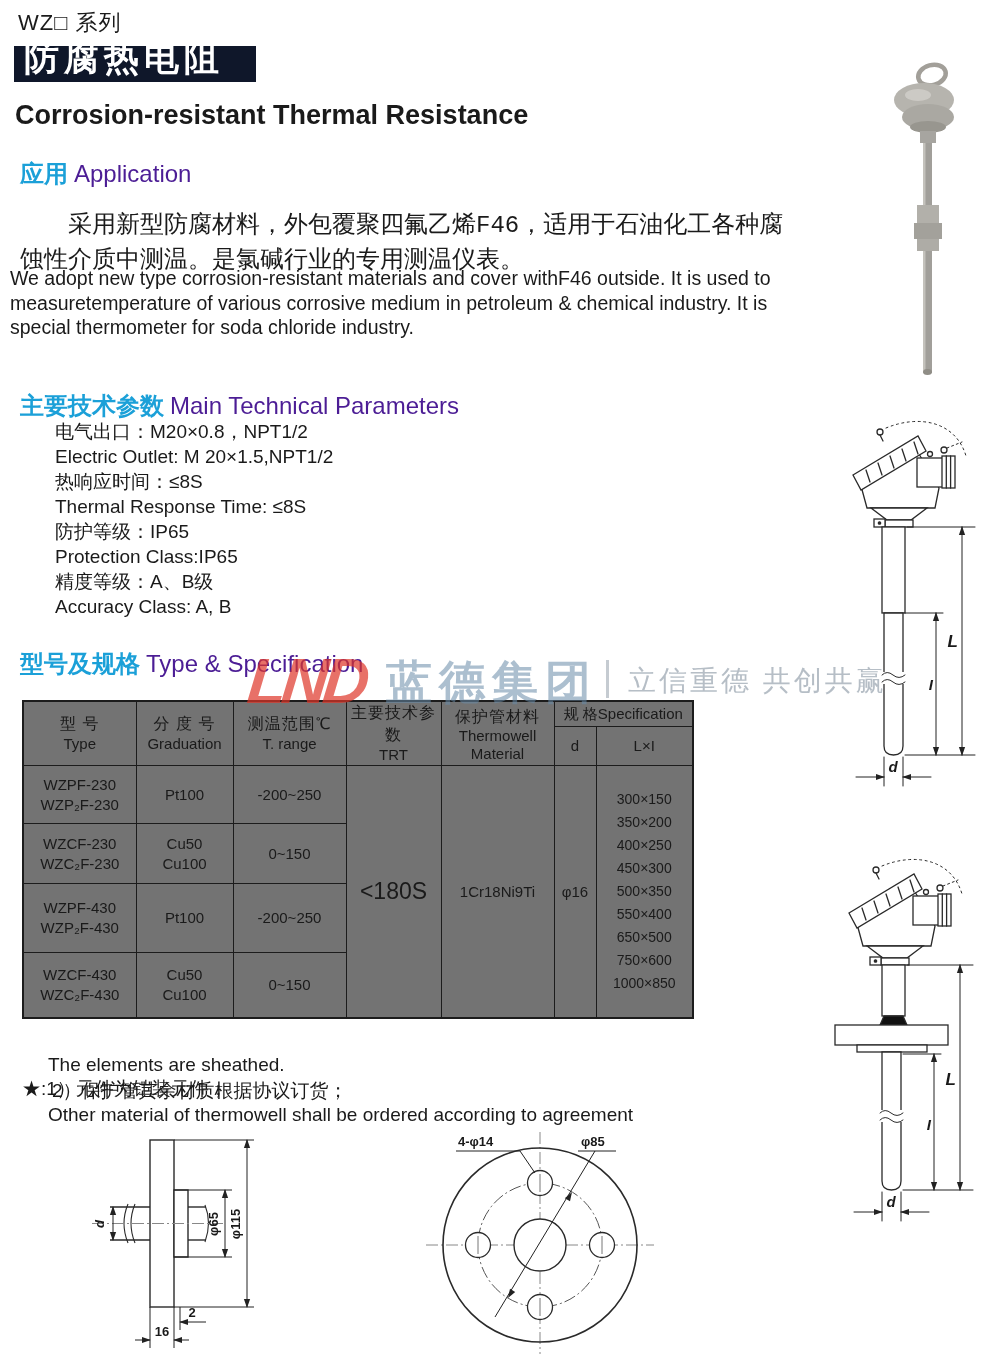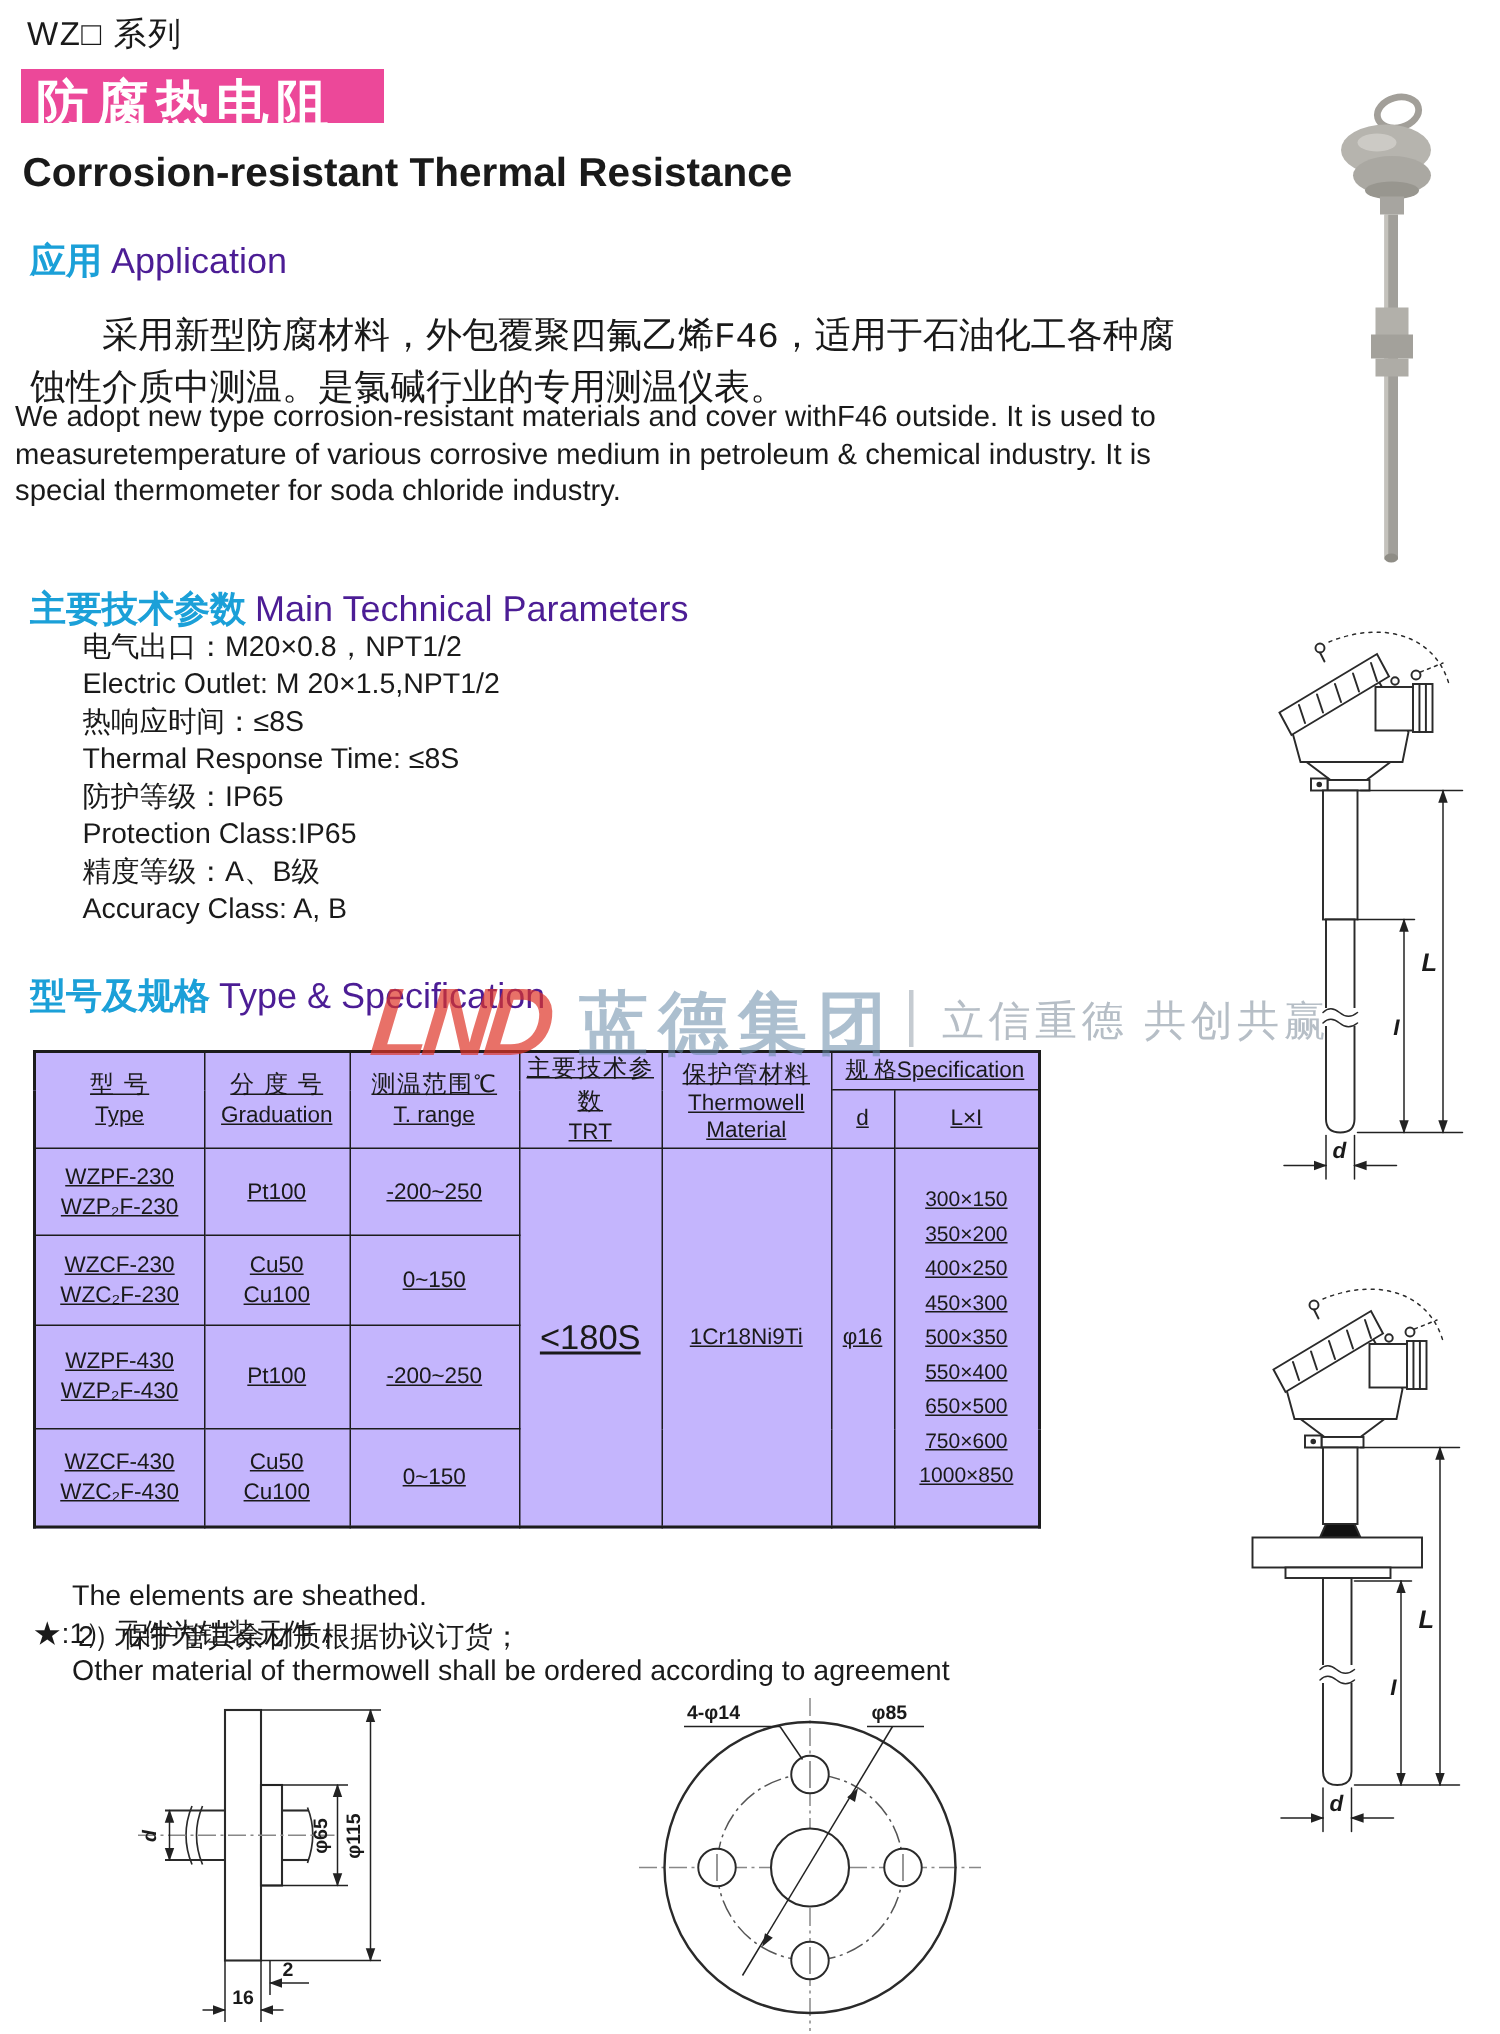--- a/index.html
+++ b/index.html
@@ -3,23 +3,23 @@
 <meta charset="utf-8">
 <style>
   html,body{margin:0;padding:0;}
   body{
     width:1000px;height:1356px;position:relative;background:#ffffff;
     font-family:"Liberation Sans",sans-serif;color:#1a1a1a;overflow:hidden;
   }
   .abs{position:absolute;}
   
   .series{left:18px;top:8px;font-size:22px;letter-spacing:1px;}
-  .banner{left:14px;top:46px;width:242px;height:36px;background:#ec4899;
+  .banner{left:14px;top:46px;width:242px;height:36px;background:#0f172a;
     color:#ffffff;font-size:35px;font-weight:bold;letter-spacing:5px;
-    display:flex;align-items:flex-start;padding-left:10px;box-sizing:border-box;}
+    display:flex;align-items:flex-end;padding-left:10px;box-sizing:border-box;}
   .title-en{left:15px;top:100px;font-size:27px;font-weight:bold;}
   
   .sec{font-size:24px;white-space:nowrap;}
   .sec .cn{color:#1ba0d8;font-weight:bold;}
   .sec .en{color:#4c1d95;margin-left:6px;}
   
   .app-cn{left:20px;top:208px;width:778px;font-size:24px;line-height:35px;text-indent:2em;font-family:Liberation Mono, monospace;}
   .app-en{left:10px;top:266px;width:792px;font-size:19.5px;line-height:24.5px;}
   
   .params{left:55px;top:419px;font-size:19px;line-height:25px;}
@@ -28,21 +28,21 @@
   .wm{left:248px;top:646px;width:640px;height:70px;z-index:5;pointer-events:none;}
   .wm .logo{position:absolute;left:0;top:-2px;font-size:64px;font-weight:bold;
     font-style:italic;letter-spacing:-5px;color:rgba(222,52,40,0.70);transform:skewX(-6deg);}
   .wm .company{position:absolute;left:138px;top:6px;font-size:46px;font-weight:bold;
     letter-spacing:7px;color:rgba(104,138,168,0.55);}
   .wm .bar{position:absolute;left:358px;top:14px;width:3px;height:38px;background:rgba(150,160,172,0.55);}
   .wm .slogan{position:absolute;left:380px;top:16px;font-size:28px;letter-spacing:3px;
     color:rgba(164,174,184,0.80);white-space:nowrap;}
   
   .spec-table{left:22px;top:700px;}
-  table{border-collapse:collapse;background:#c4b5fd;table-layout:fixed;text-decoration:underline;}
+  table{border-collapse:collapse;background:#737373;table-layout:fixed;}
   th,td{border:1px solid #1c1c1c;text-align:center;vertical-align:middle;
     padding:0;font-weight:normal;font-size:15px;line-height:1.35;}
   table{border:2px solid #1c1c1c;}
   .hcn{font-size:16px;letter-spacing:1px;}
   .hen{font-size:15px;}
   .spech{font-size:15px;}
   .pre{white-space:pre-line;}
   .big{font-size:23px;}
   .lxi div{line-height:23px;font-size:14px;}
   

